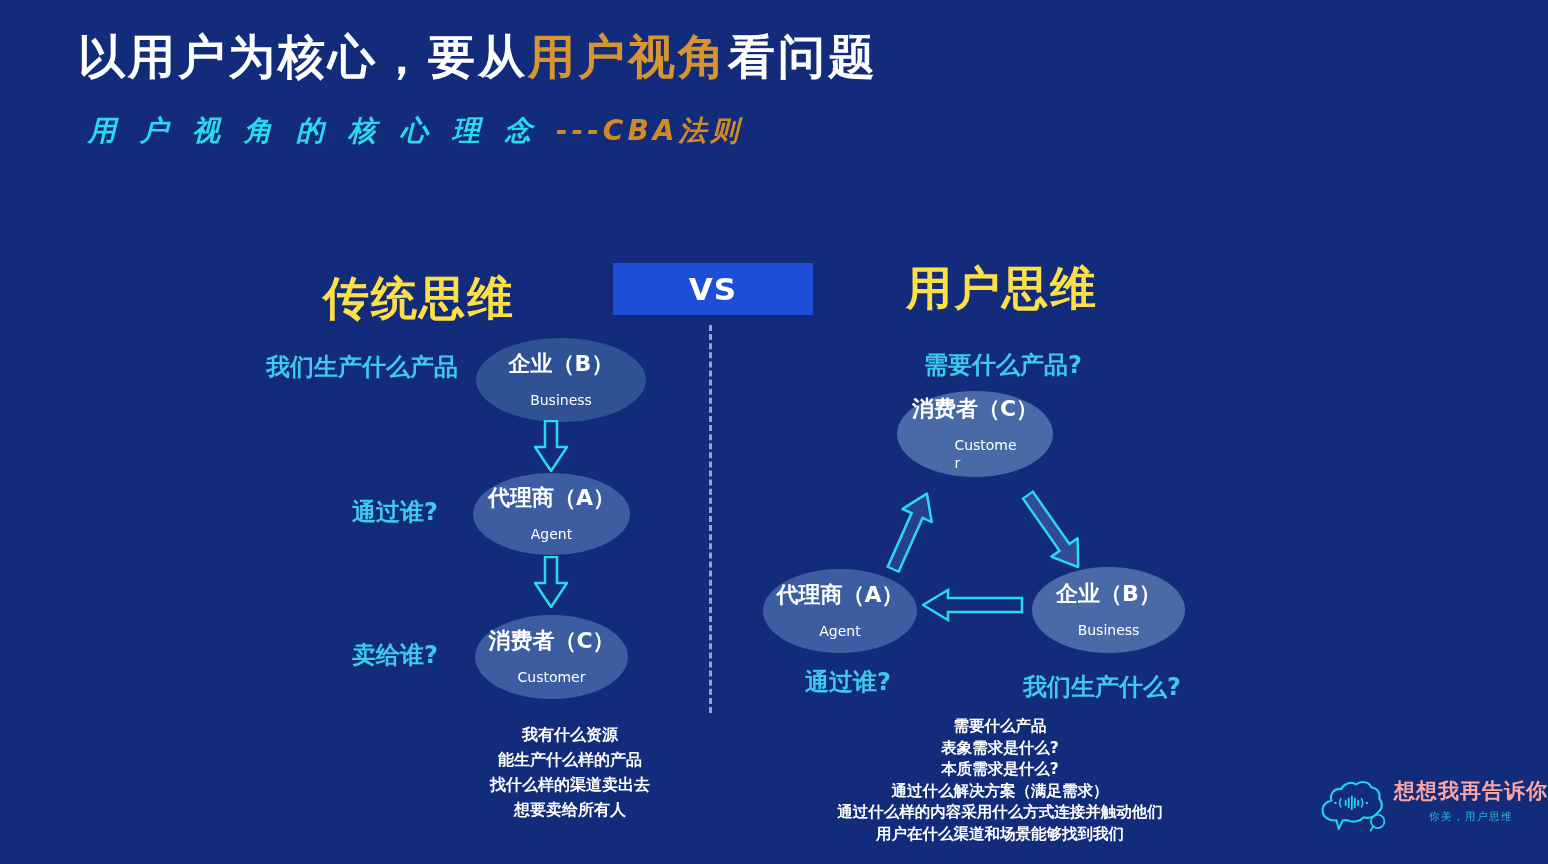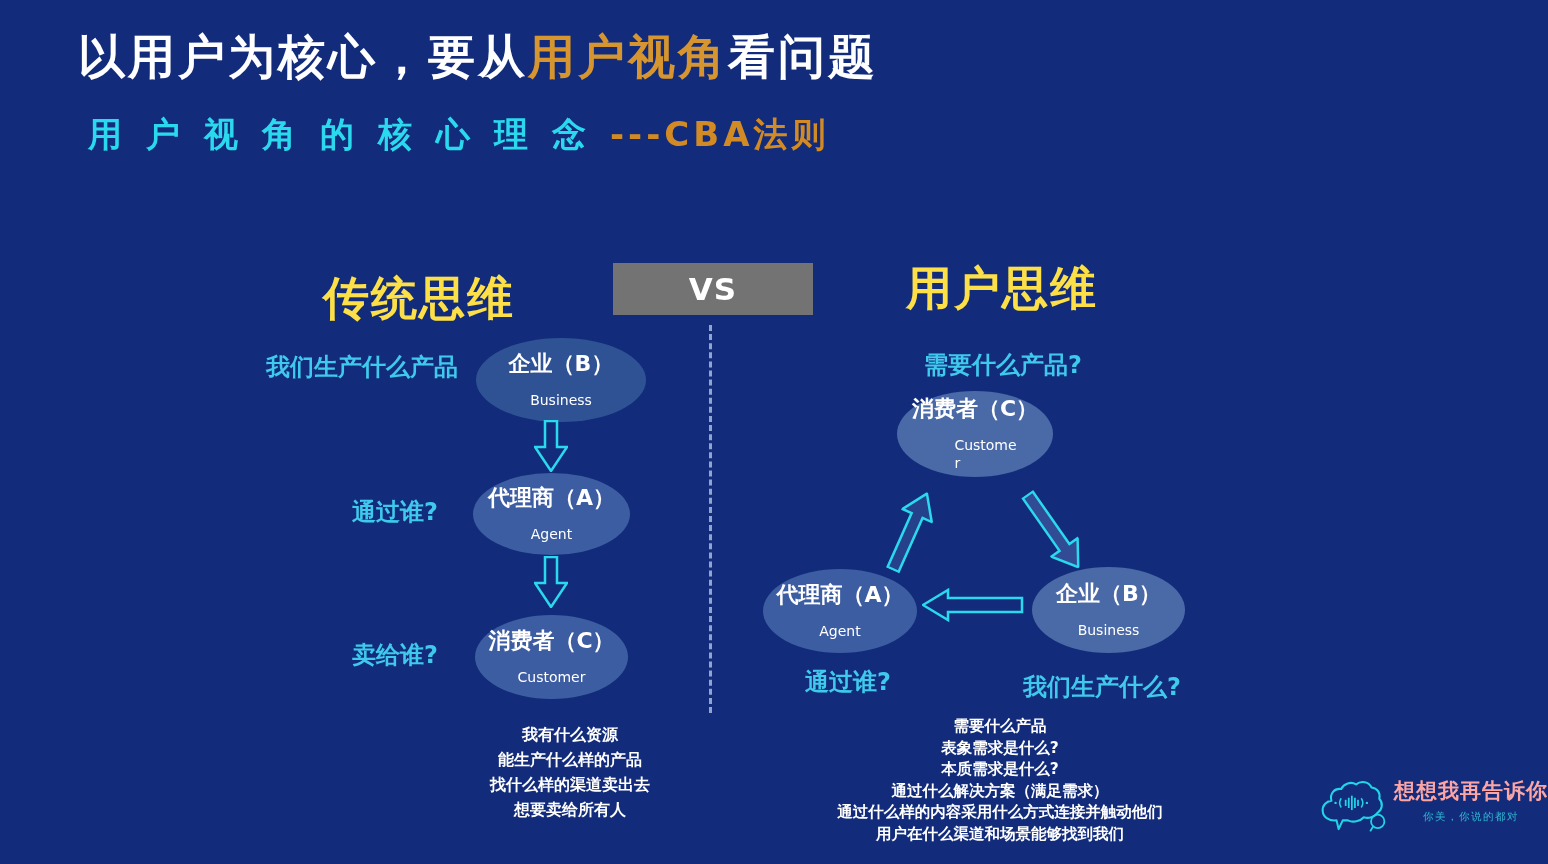--- a/index.html
+++ b/index.html
@@ -6,21 +6,21 @@
   body{
     width:1548px;height:864px;overflow:hidden;position:relative;
     background:#122c7b;
     font-family:"DejaVu Sans","Liberation Sans",sans-serif;
   }
   .abs{position:absolute;}
 
   
   .main-title{left:78px;top:26px;font-size:47px;font-weight:900;letter-spacing:3px;color:#ffffff;white-space:nowrap;}
   .main-title .hl{color:#d6952f;}
-  .sub-title{left:88px;top:112px;font-size:34px;font-weight:800;color:#2bd9ee;white-space:nowrap;}
+  .sub-title{left:88px;top:112px;font-size:28px;font-weight:800;color:#2bd9ee;white-space:nowrap;font-style:italic;}
   .sub-title .cn{letter-spacing:24px;}
   .sub-title .law{color:#d28a25;letter-spacing:4px;}
 
   
   .heading{font-size:46px;font-weight:900;color:#fde047;white-space:nowrap;letter-spacing:2px;}
   .h-left{left:323px;top:268px;}
   .h-right{left:906px;top:258px;}
 
   
   .vs-box{left:613px;top:263px;width:200px;height:52px;background:#3d5c9b;
@@ -62,21 +62,21 @@
 <div class="abs main-title">
   <span>以用户为核心，要从</span><span class="hl" style="color: rgb(214, 149, 47);">用户视角</span><span>看问题</span>
 </div>
 <div class="abs sub-title" style="color: rgb(43, 217, 238);">
   <span class="cn">用户视角的核心理念</span><span class="law">---CBA法则</span>
 </div>
 
 <div class="abs heading h-left">传统思维</div>
 <div class="abs heading h-right">用户思维</div>
 
-<div class="abs vs-box" style="background: #737373; text-align: right;">
+<div class="abs vs-box" style="background: #1d4ed8; text-align: right;">
   <span>VS</span>
 </div>
 <div class="abs vs-divider"></div>
 
 <div class="abs q" style="left:256px;top:351px;width:212px;">我们生产什么产品</div>
 <div class="abs q" style="left:352px;top:496px;">通过谁?</div>
 <div class="abs q" style="left:352px;top:639px;">卖给谁?</div>
 
 <div class="abs node node--dark" style="left: 476px; top: 338px; width: 170px; height: 84px; background: rgb(47, 82, 148);">
   <span class="nt">企业（B）</span>
@@ -153,15 +153,15 @@
     <path d="M49,43 Q43,52 49,61" fill="none" stroke="#21d4e8" stroke-width="3"></path>
     <path d="M88,43 Q94,52 88,61" fill="none" stroke="#21d4e8" stroke-width="3"></path>
     <rect x="56" y="46" width="3.4" height="12" fill="#21d4e8"></rect>
     <rect x="62" y="42" width="3.4" height="20" fill="#21d4e8"></rect>
     <rect x="68" y="38" width="3.4" height="28" fill="#21d4e8"></rect>
     <rect x="74" y="42" width="3.4" height="20" fill="#21d4e8"></rect>
     <rect x="80" y="46" width="3.4" height="12" fill="#21d4e8"></rect>
   </svg>
   <div class="logo-text">
     <div class="logo-name">想想我再告诉你</div>
-    <div class="logo-tag">你美，你说的都对</div>
+    <div class="logo-tag">你美，用户思维</div>
   </div>
 </div>
 
 </body></html>

